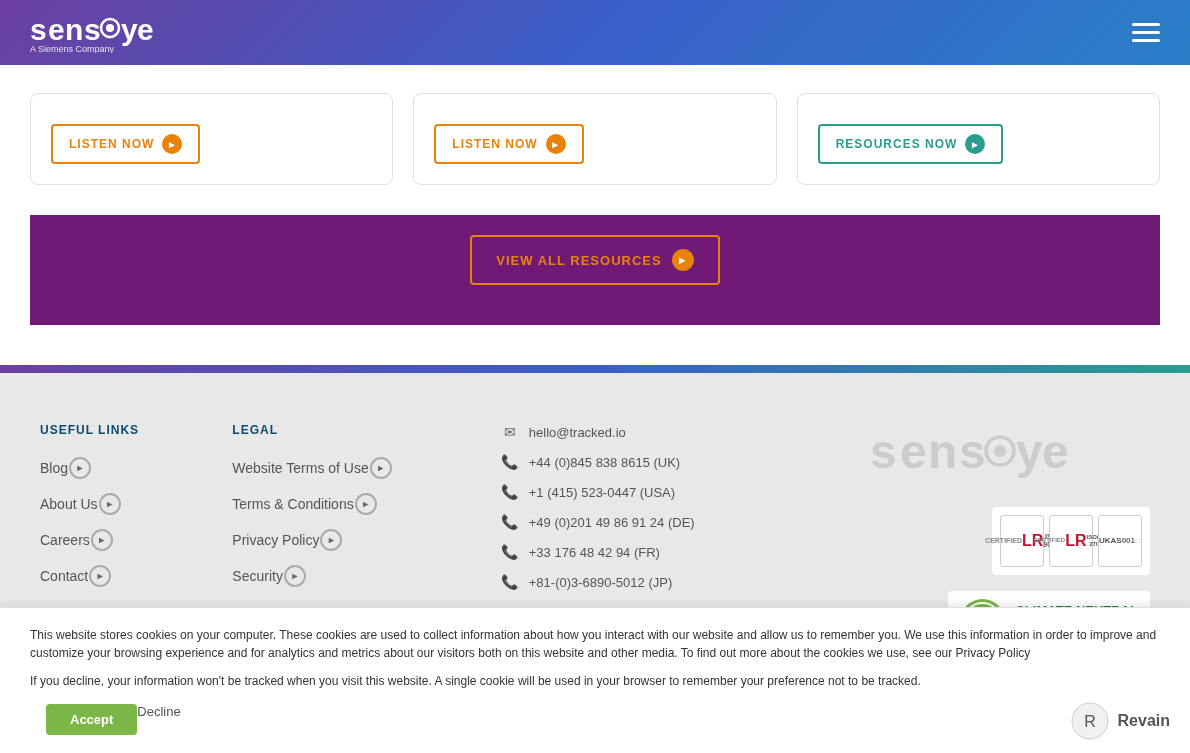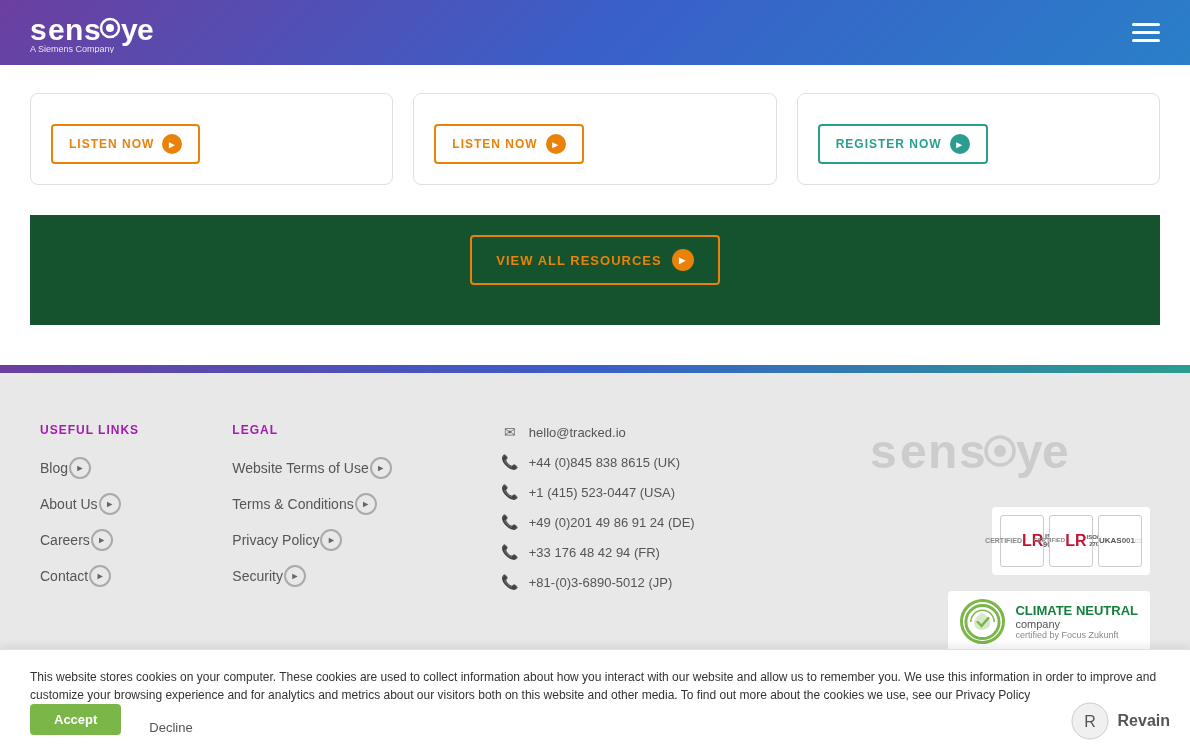--- a/index.html
+++ b/index.html
@@ -81,21 +81,21 @@
     }
     .card-btn-teal .arrow-circle {
       background: #2a9d8f;
     }
 
     
     .view-all-container {
       display: flex;
       justify-content: center;
       padding: 20px 0 40px 0;
-      background: #14532d;
+      background: #701a75;
     }
     .view-all-btn {
       display: inline-flex;
       align-items: center;
       gap: 10px;
       border: 2px solid #e8820a;
       color: #e8820a;
       background: transparent;
       padding: 12px 24px;
       border-radius: 4px;
@@ -134,21 +134,21 @@
     }
     .footer-col-brand {
       flex: 2;
       display: flex;
       flex-direction: column;
       align-items: flex-end;
     }
     .footer-section-title {
       font-size: 12px;
       font-weight: bold;
-      color: #a21caf;
+      color: #0c4a6e;
       letter-spacing: 1px;
       margin-bottom: 20px;
     }
     .footer-link {
       display: flex;
       align-items: center;
       gap: 1px;
       margin-bottom: 14px;
       color: #555;
       font-size: 14px;
@@ -247,32 +247,34 @@
       right: 0;
       background: white;
       border-top: 1px solid #e0e0e0;
       padding: 18px 30px;
       z-index: 100;
       box-shadow: 0 -2px 10px rgba(0,0,0,0.1);
     }
     .cookie-text {
       font-size: 12px;
       color: #333;
+      margin-bottom: 10px;
       line-height: 1.5;
     }
     .cookie-second-text {
       font-size: 12px;
       color: #333;
       margin-bottom: 14px;
       line-height: 1.5;
     }
     .cookie-actions {
       display: flex;
-      align-items: flex-end;
-      gap: 28px;
+      align-items: flex-start;
+      gap: 0;
+      margin-left: 16px;
     }
     .accept-btn {
       background: #7ab648;
       color: white;
       border: none;
       padding: 8px 24px;
       border-radius: 4px;
       font-size: 13px;
       cursor: pointer;
       font-weight: bold;
@@ -351,21 +353,21 @@
       </button>
     </div>
     <div class="card">
       <button class="card-btn">
         <span>LISTEN NOW</span>
         <span class="arrow-circle">►</span>
       </button>
     </div>
     <div class="card">
       <button class="card-btn card-btn-teal">
-        <span>REGISTER NOW</span>
+        <span>RESOURCES NOW</span>
         <span class="arrow-circle">►</span>
       </button>
     </div>
   </div>
 
   <div class="view-all-container">
     <button class="view-all-btn">
       <span>VIEW ALL RESOURCES</span>
       <span class="arrow-circle">►</span>
     </button>
@@ -493,20 +495,21 @@
         <div style="font-size:13px;font-weight:bold;color:#15803d;">CLIMATE NEUTRAL</div>
         <div style="font-size:11px;color:#555;">company</div>
         <div style="font-size:9px;color:#888;">certified by Focus Zukunft</div>
       </div>
     </div>
   </div>
 </footer>
 
 <div class="cookie-banner">
   <p class="cookie-text">This website stores cookies on your computer. These cookies are used to collect information about how you interact with our website and allow us to remember you. We use this information in order to improve and customize your browsing experience and for analytics and metrics about our visitors both on this website and other media. To find out more about the cookies we use, see our Privacy Policy</p>
+  <p class="cookie-second-text">If you decline, your information won't be tracked when you visit this website. A single cookie will be used in your browser to remember your preference not to be tracked.</p>
   <div class="cookie-actions">
     <button class="accept-btn">Accept</button>
     <button class="decline-btn">Decline</button>
   </div>
 </div>
 
 <div class="revain-widget">
   <svg class="revain-icon" width="40" height="40" viewBox="0 0 40 40">
     <circle cx="20" cy="20" r="18" fill="#f0f0f0" stroke="#ccc" stroke-width="1"></circle>
     <text x="20" y="26" text-anchor="middle" font-size="16" fill="#555">R</text>

